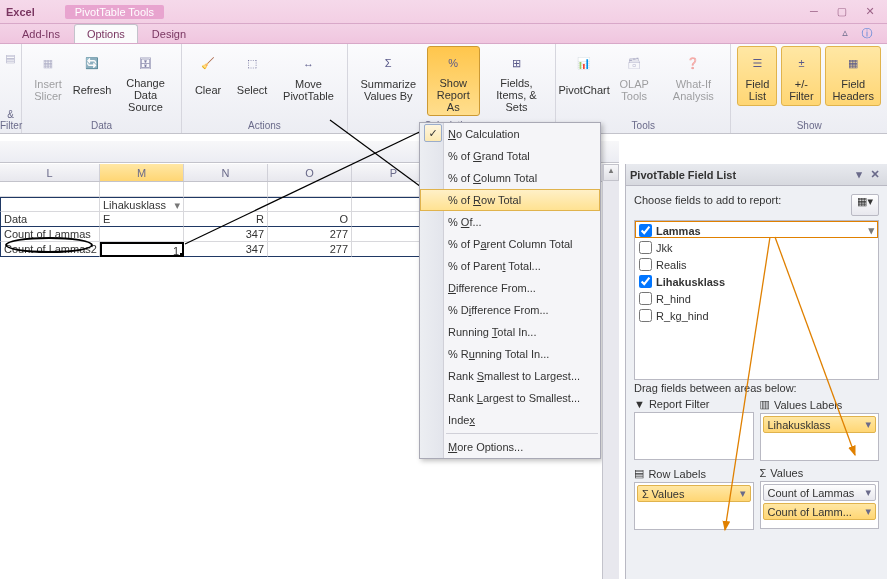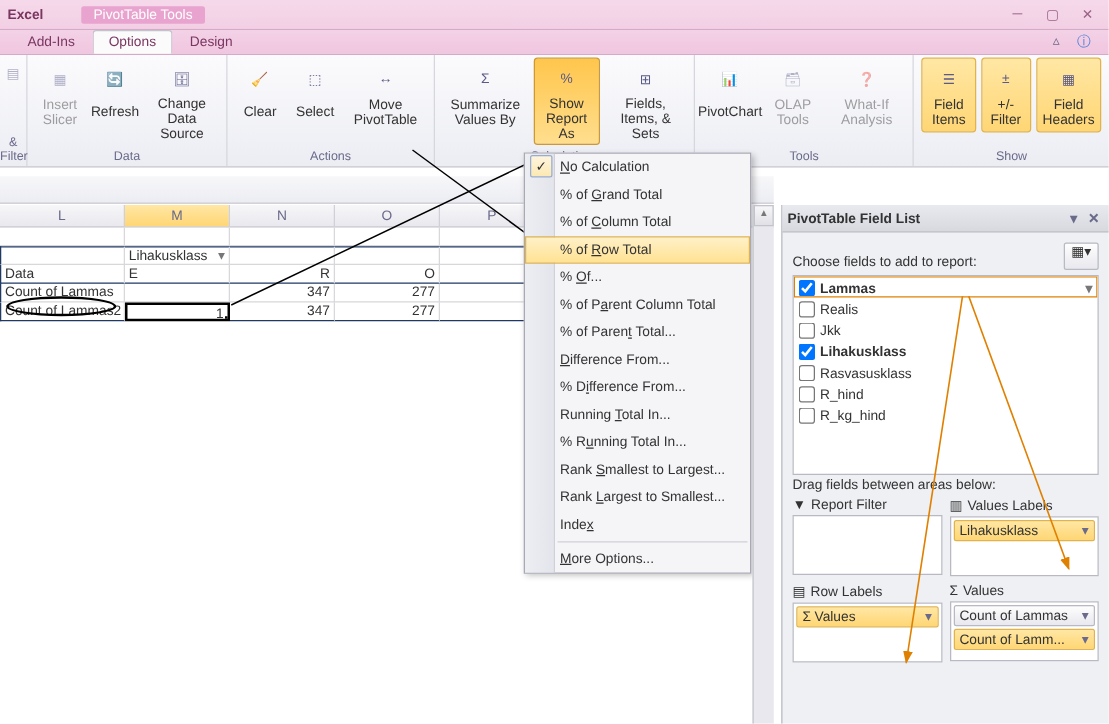--- a/index.html
+++ b/index.html
@@ -43,21 +43,21 @@
 .dd-item.hl{background:linear-gradient(#fff0c7,#ffe292);border:1px solid #e0b34d;padding-left:27px}
 .dd-item.disabled{color:#999}
 .dd-check{position:absolute;left:4px;top:1px;width:18px;height:18px;border:1px solid #9badcb;background:linear-gradient(#fef5de,#fce9b3);border-radius:2px;display:flex;align-items:center;justify-content:center}
 .dd-sep{height:1px;background:#d0d0d8;margin:2px 2px 2px 26px}
 .dd-iconcol{position:absolute;left:0;top:0;width:24px;bottom:0;background:linear-gradient(90deg,#eceef2,#e3e5ec);border-right:1px solid #d0d0d8}
 .task-pane{position:absolute;right:0;top:164px;width:262px;bottom:0;background:#eef0f4;border-left:1px solid #b9b9c3;display:flex;flex-direction:column}
 .tp-header{height:22px;background:linear-gradient(#e8eaef,#d7d9df);border-bottom:1px solid #b9b9c3;display:flex;align-items:center;padding:0 4px;font-weight:bold}
 .tp-header .sp{flex:1}
 .tp-header .chev,.tp-header .x{width:16px;text-align:center;color:#6a6a8a;cursor:pointer}
 .tp-body{padding:8px;flex:1;display:flex;flex-direction:column;overflow:hidden}
-.choose{margin-bottom:4px;display:flex;align-items:flex-end}
+.choose{margin-bottom:4px;display:flex;align-items:flex-start}
 .choose .layout-btn{margin-left:auto;width:28px;height:22px;border:1px solid #b9b9c3;background:linear-gradient(#fefefe,#e8e8ee);border-radius:2px;text-align:center}
 .field-list{border:1px solid #b9b9c3;background:#fff;height:160px;overflow-y:auto;position:relative}
 .field-item{display:flex;align-items:flex-end;height:17px;padding:1px 4px}
 .field-item input{margin-right:4px}
 .field-item.hl{background:#fff;border:1.5px solid #e08000;padding:0 3px;font-weight:bold}
 .field-item.checked label{font-weight:bold}
 .drag-label{margin:2px 0 4px}
 .areas{display:grid;grid-template-columns:1fr 1fr;grid-template-rows:auto auto;gap:6px}
 .area{display:flex;flex-direction:column}
 .area-title{display:flex;align-items:center;gap:4px;margin-bottom:2px}
@@ -166,21 +166,21 @@
           <span class="ricon">❓</span>
           <span class="rlabel">What-If Analysis</span>
         </div>
     </div>
     <span class="rgroup-label">Tools</span>
   </div>
   <div class="rgroup" style="border-right:none">
     <div class="rrow">
       <div class="rbtn toggle-on">
           <span class="ricon">☰</span>
-          <span class="rlabel">Field Items</span>
+          <span class="rlabel">Field List</span>
         </div>
       <div class="rbtn toggle-on">
           <span class="ricon">±</span>
           <span class="rlabel">+/- Filter</span>
         </div>
       <div class="rbtn toggle-on">
           <span class="ricon">▦</span>
           <span class="rlabel">Field Headers</span>
         </div>
     </div>
@@ -320,33 +320,29 @@
       <span class="layout-btn">▦▾</span>
     </div>
     <div class="field-list">
       <div class="field-item hl checked">
           <input type="checkbox" checked="" style="">
           <label>Lammas</label>
           <span style="margin-left:auto;color:#777">▾</span>
         </div>
       <div class="field-item">
           <input type="checkbox" style="">
-          <label>Realis</label>
+          <label>Jkk</label>
         </div>
       <div class="field-item">
           <input type="checkbox" style="">
-          <label>Jkk</label>
+          <label>Realis</label>
         </div>
       <div class="field-item checked">
           <input type="checkbox" checked="" style="">
           <label>Lihakusklass</label>
-        </div>
-      <div class="field-item">
-          <input type="checkbox" style="">
-          <label>Rasvasusklass</label>
         </div>
       <div class="field-item">
           <input type="checkbox" style="">
           <label>R_hind</label>
         </div>
       <div class="field-item">
           <input type="checkbox" style="">
           <label>R_kg_hind</label>
         </div>
     </div>

